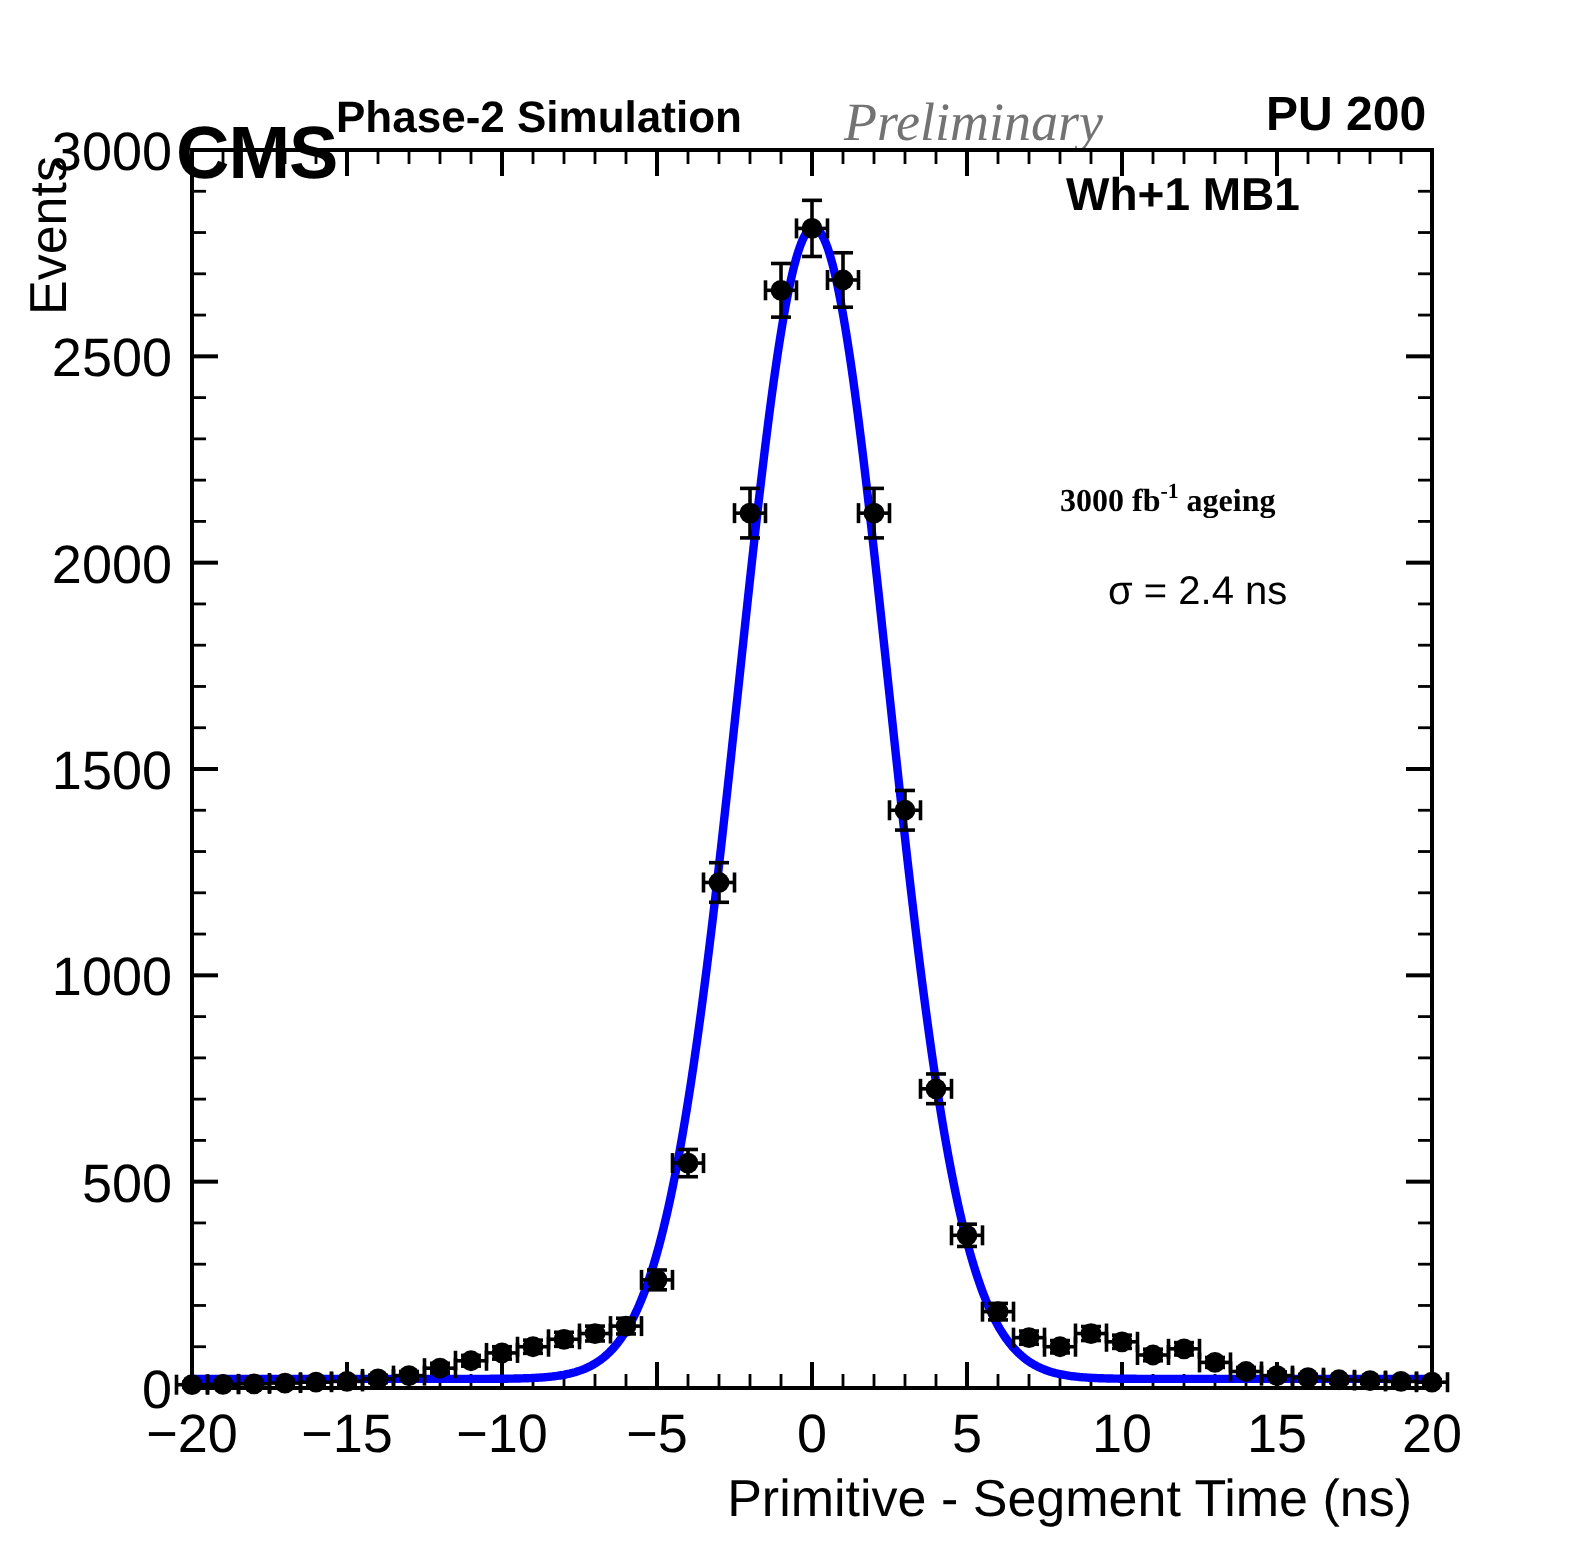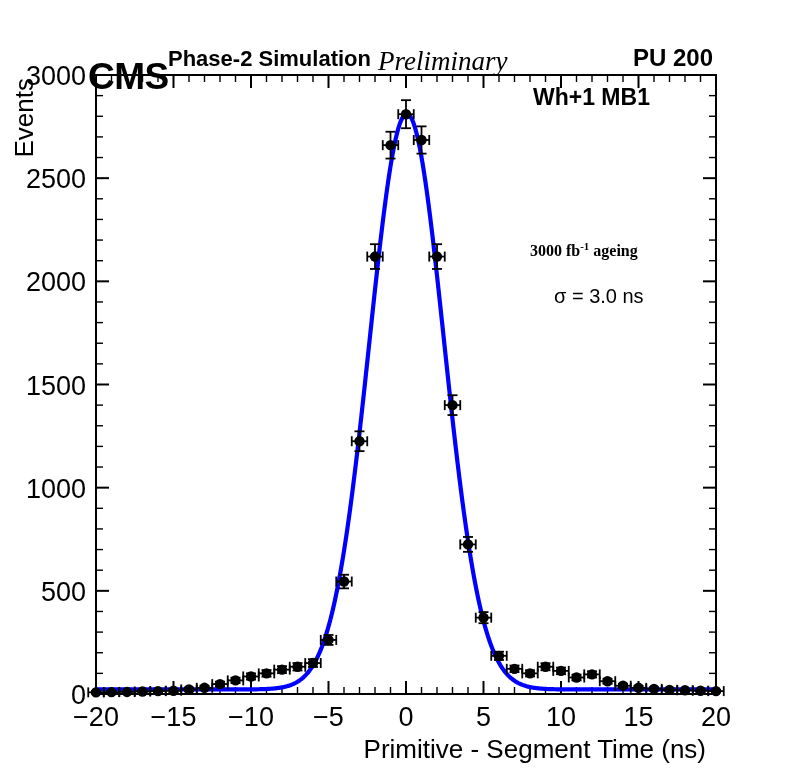--- a/index.html
+++ b/index.html
@@ -73,21 +73,22 @@
   .hdr-sub {
     font-family: "Liberation Sans", sans-serif;
     font-weight: bold;
     font-size: 22px;
     color: #000000;
   }
   .hdr-prelim {
     font-family: "Liberation Serif", serif;
     font-style: italic;
     font-size: 27px;
-    color: #000000;
+    color: #737373;
+    margin-left: 44px;
   }
   .hdr-pu {
     font-family: "Liberation Sans", sans-serif;
     font-weight: bold;
     font-size: 24px;
     color: #000000;
   }
   .inplot-label {
     position: absolute;
     white-space: nowrap;
@@ -119,21 +120,21 @@
 
   <div class="hdr hdr-cms" style="left:88px; top:38px;margin-top:18px;">CMS</div>
   <div class="hdr hdr-sub" style="left:168px; top:46px;">Phase-2 Simulation</div>
   <div class="hdr hdr-prelim" style="left:378px; top:46px;">Preliminary</div>
   <div class="hdr hdr-pu" style="left:633px; top:44px;">PU 200</div>
 
   <div class="inplot-label lbl-region" style="left:533px; top:84px;">Wh+1 MB1</div>
 
   <div class="inplot-label lbl-lumi" style="left:530px; top:240px;"><span>3000 fb</span><sup>-1</sup><span> ageing</span></div>
 
-  <div class="inplot-label lbl-sigma" style="left:554px; top:285px;">σ = 3.0 ns</div>
+  <div class="inplot-label lbl-sigma" style="left:554px; top:285px;">σ = 2.4 ns</div>
 
   <svg class="plot" viewBox="0 0 796 772">
     <g>
       <rect id="frame-rect" x="96" y="75" width="620" height="619" fill="none" stroke="#000000" stroke-width="2"></rect>
     </g>
     <g id="g-xticks">
         <line x1="96" y1="694" x2="96" y2="681" class="tick-major"></line>
         <line x1="96" y1="75" x2="96" y2="88" class="tick-major"></line>
         <line x1="111.5" y1="694" x2="111.5" y2="687" class="tick-minor"></line>
         <line x1="111.5" y1="75" x2="111.5" y2="82" class="tick-minor"></line>

